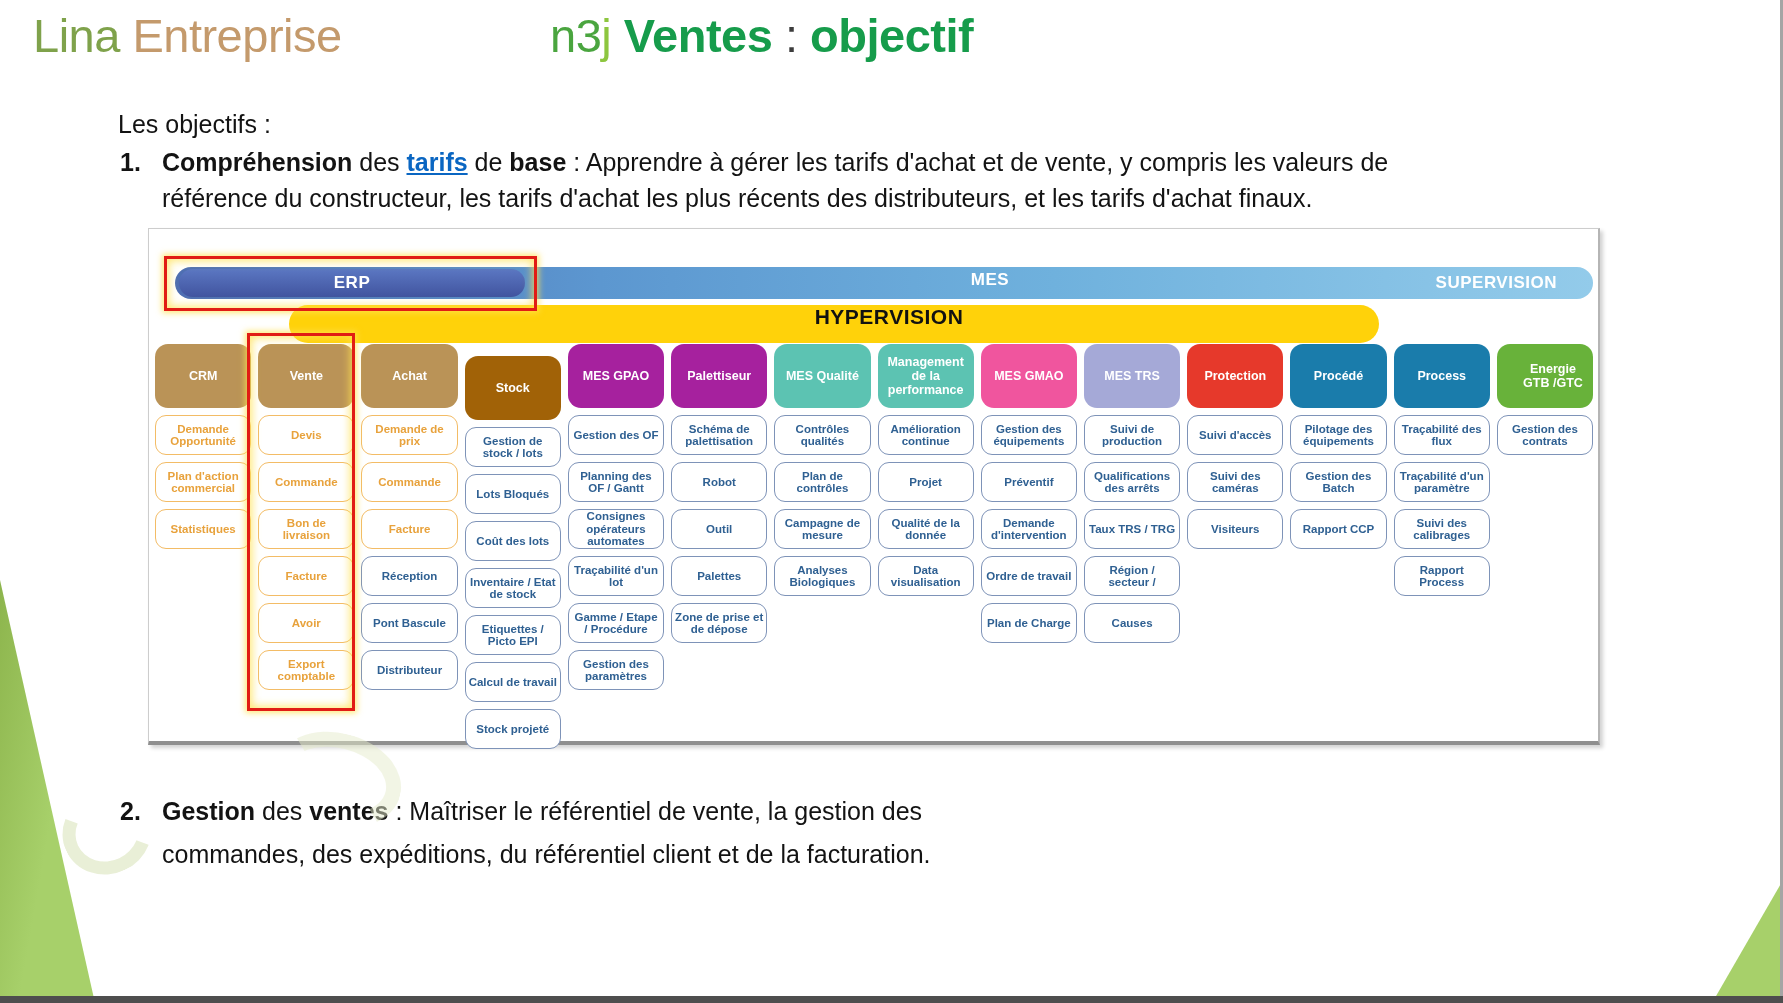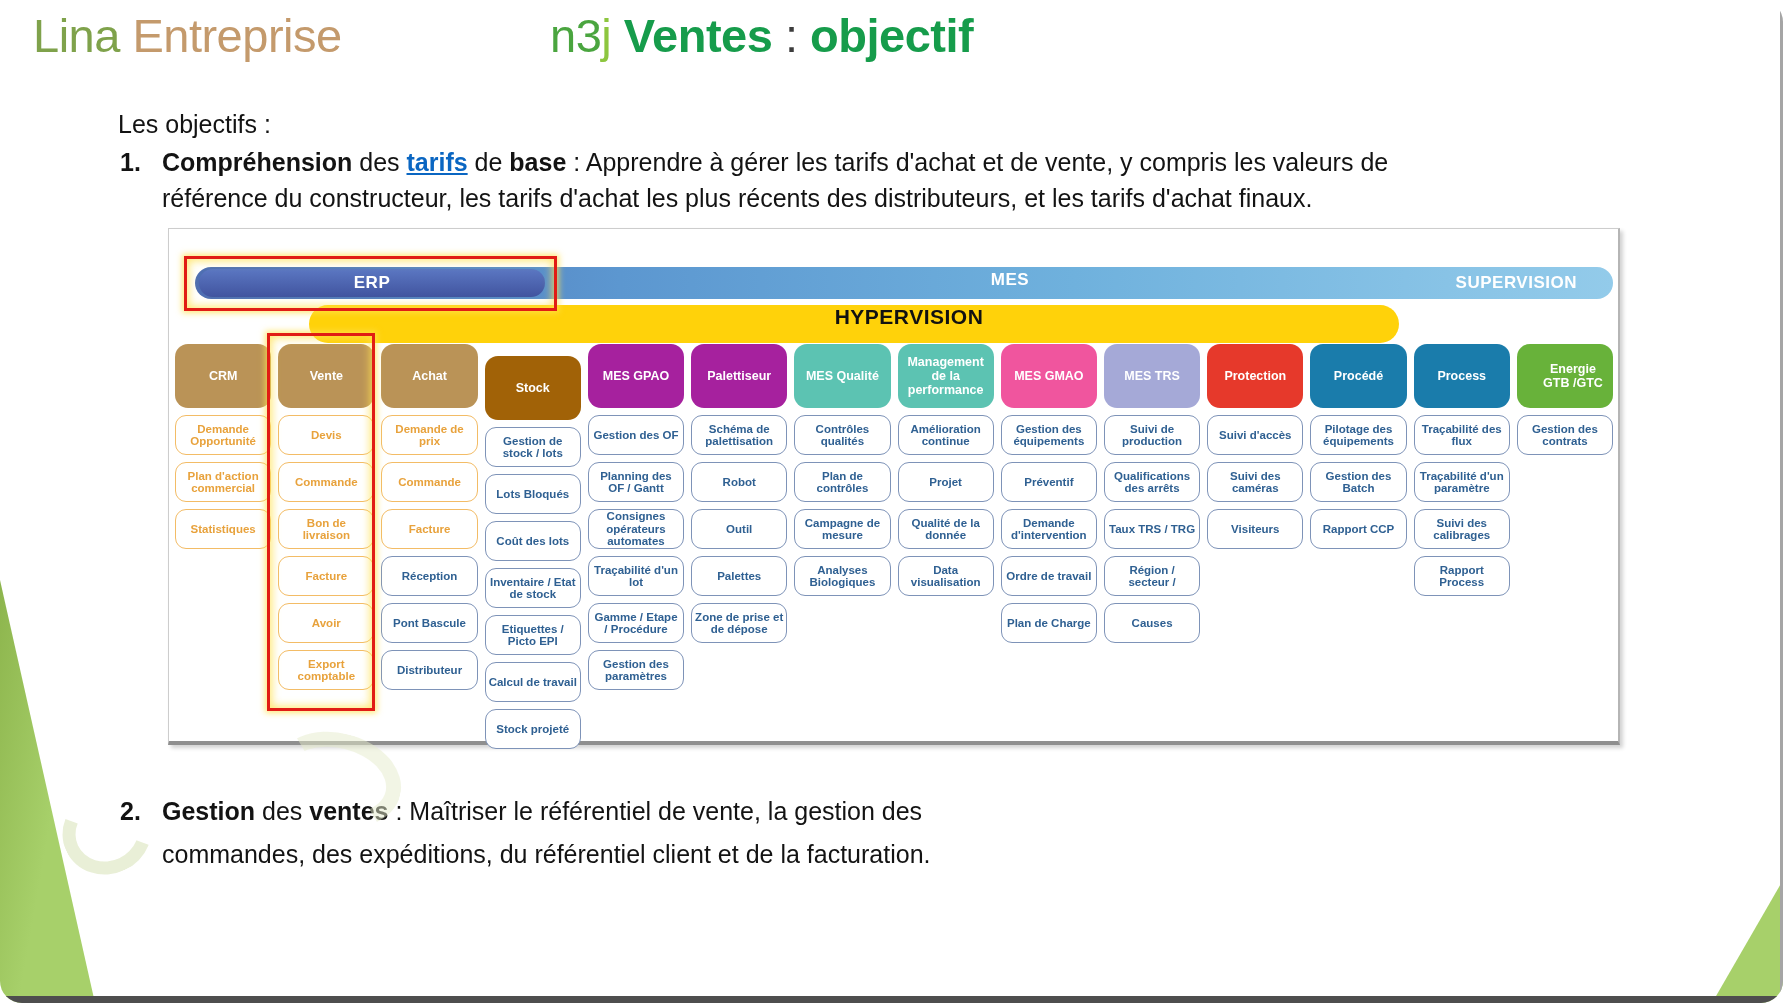--- a/index.html
+++ b/index.html
@@ -1,36 +1,36 @@
 <!DOCTYPE html>
 <html><head>
 <meta charset="utf-8">
 <style>
   html,body{margin:0;padding:0;background:#ffffff;}
   .slide{position:relative;width:1783px;height:1003px;background:#ffffff;overflow:hidden;
-         font-family:"Liberation Sans",sans-serif;color:#131313;border-radius:22px;}
+         font-family:"Liberation Sans",sans-serif;color:#131313;}
 
   
   .brand{position:absolute;left:33px;top:8px;font-size:47px;letter-spacing:-0.5px;}
   .main-title{position:absolute;left:550px;top:8px;font-size:47px;letter-spacing:-0.5px;}
   .b{font-weight:bold;}
 
   
   .intro{position:absolute;left:118px;top:110px;font-size:25px;}
   .obj{position:absolute;font-size:25px;line-height:36px;}
   .obj .num{font-weight:bold;display:inline-block;width:42px;vertical-align:top;}
   .obj .obj-text{display:inline-block;vertical-align:top;}
   .obj1{left:120px;top:144px;}
   .obj1 .obj-text{width:1320px;}
   .obj2{left:120px;top:790px;line-height:43px;}
   .obj2 .obj-text{width:770px;}
   a.link{color:#0a66c2;font-weight:bold;text-decoration:underline;}
 
   
-  .panel{position:absolute;left:168px;top:228px;width:1449px;height:512px;background:#fff;
+  .panel{position:absolute;left:148px;top:228px;width:1449px;height:512px;background:#fff;
          border:1px solid #cdcdcd;border-bottom:4px solid #8f8f8f;border-right:2px solid #b5b5b5;
          box-shadow:3px 3px 4px rgba(0,0,0,0.18);}
 
   .topbar{position:absolute;left:26px;top:38px;width:1418px;height:32px;border-radius:16px;
           background:linear-gradient(90deg,#4e6eb2 0%,#5c97d0 30%,#6fb1dd 62%,#93cbea 100%);}
   .erp-seg{position:absolute;left:4px;top:2px;width:346px;height:28px;border-radius:14px;
            background:linear-gradient(180deg,#5b77c2 0%,#41549f 100%);
            display:flex;align-items:center;justify-content:center;}
   .bar-label{color:#ffffff;font-weight:bold;font-size:17px;letter-spacing:0.5px;}
   .lbl-mes{position:absolute;left:745px;top:0;width:140px;height:25px;display:flex;align-items:center;justify-content:center;}

